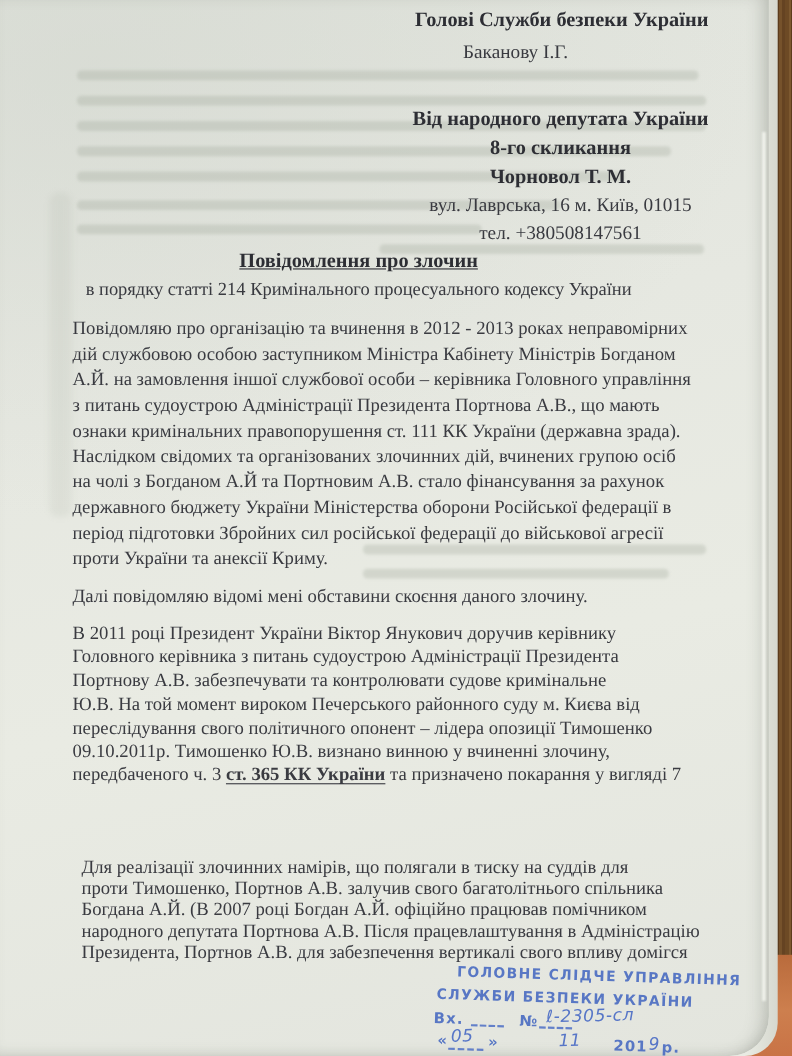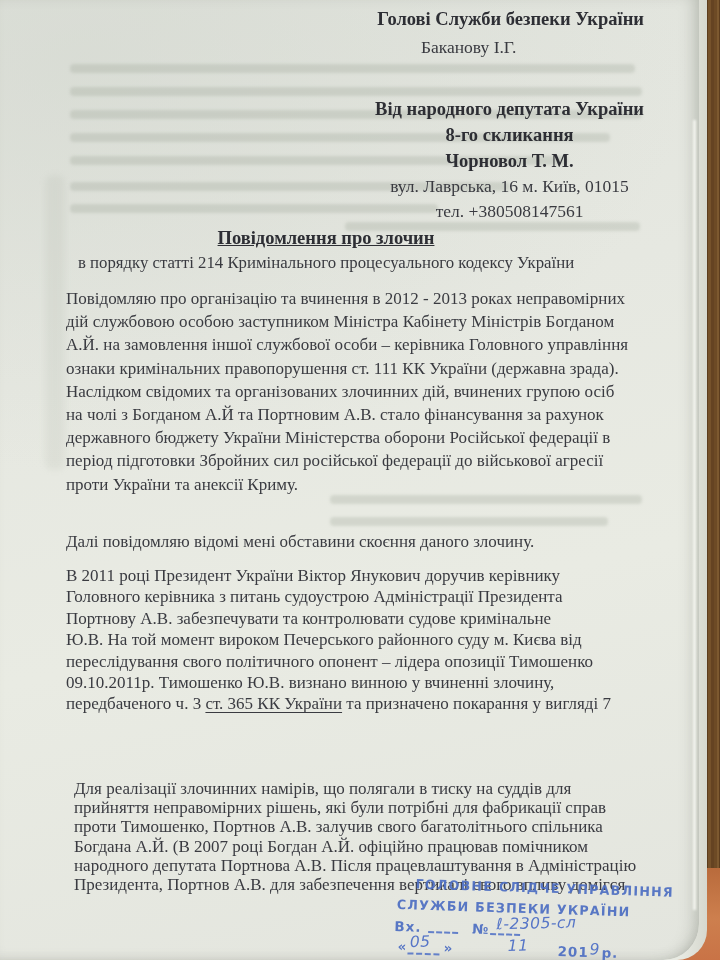--- a/index.html
+++ b/index.html
@@ -52,21 +52,21 @@
   .blk{position:absolute;}
   .addr{right:55px;text-align:center;}
   .line{white-space:nowrap;}
   .h1{font-size:18.5px;line-height:26px;}
   .h2{font-size:17.5px;line-height:25px;}
   .title-wrap{left:40px;width:572px;text-align:center;}
   .title{font-size:18.5px;text-decoration:underline;}
   .subtitle{font-size:16.8px;margin-top:4px;}
   .para{left:66px;width:585px;font-size:17px;color:#3a3b41;}
   .para .tline{white-space:nowrap;}
-  .u{text-decoration:underline;text-underline-offset:3px;}
+  .u{text-decoration:underline;text-underline-offset:3px;font-weight:bold;}
   
   .stamp{
     position:absolute;left:396px;top:872px;width:304px;height:86px;
     color:#4e6fc3;transform:rotate(1.8deg);transform-origin:left top;
     font-family:"DejaVu Sans", sans-serif;opacity:.93;
   }
   .stamp .sline{position:absolute;font-weight:bold;font-size:13px;letter-spacing:1.3px;white-space:nowrap;transform:scaleX(.97);transform-origin:left;}
   .stamp .printed{position:absolute;font-weight:bold;font-size:13.5px;letter-spacing:1px;white-space:nowrap;}
   .stamp .dash{position:absolute;border-bottom:2px dashed #5a79c8;height:10px;}
   .hw{
@@ -112,20 +112,21 @@
   <div class="blk title-wrap" style="top:228px">
     <div class="title b">Повідомлення про злочин</div>
     <div class="subtitle ink">в порядку статті 214 Кримінального процесуального кодексу України</div>
   </div>
 
   <div class="blk para" style="top:287px;line-height:23.2px">
     <div>
         <div class="tline">Повідомляю про організацію та вчинення в 2012 - 2013 роках неправомірних</div>
         <div class="tline">дій  службовою особою заступником Міністра Кабінету Міністрів Богданом</div>
         <div class="tline">А.Й. на замовлення іншої службової особи – керівника Головного управління</div>
+        <div class="tline">з питань судоустрою Адміністрації Президента Портнова А.В., що мають</div>
         <div class="tline">ознаки кримінальних правопорушення  ст.  111 КК України (державна зрада).</div>
         <div class="tline">Наслідком свідомих та організованих злочинних дій, вчинених групою осіб</div>
         <div class="tline">на чолі з Богданом А.Й та Портновим А.В. стало фінансування за рахунок</div>
         <div class="tline">державного бюджету України  Міністерства оборони Російської федерації  в</div>
         <div class="tline">період підготовки Збройних сил російської федерації до військової агресії</div>
         <div class="tline">проти України та анексії Криму.</div>
       </div>
   </div>
 
   <div class="blk para" style="top:530px;line-height:23px">
@@ -140,21 +141,20 @@
         <div class="tline">Ю.В. На той момент вироком Печерського районного суду м. Києва від</div>
         <div class="tline">переслідування свого політичного опонент – лідера опозиції Тимошенко</div>
         <div class="tline">09.10.2011р. Тимошенко Ю.В. визнано винною у вчиненні злочину,</div>
       </div>
     <div class="tline"><span>передбаченого ч. 3 </span><span class="u">ст. 365 КК України</span><span> та призначено покарання у вигляді 7</span></div>
   </div>
 
   <div class="blk para" style="top:779px;line-height:19.2px;left:74px">
     <div>
         <div class="tline">Для реалізації злочинних намірів, що полягали в тиску на  суддів для</div>
-        <div class="tline">прийняття неправомірних рішень, які були потрібні для фабрикації справ</div>
         <div class="tline">проти Тимошенко, Портнов А.В. залучив свого багатолітнього спільника</div>
         <div class="tline">Богдана А.Й. (В 2007 році Богдан А.Й. офіційно працював помічником</div>
         <div class="tline">народного депутата Портнова А.В. Після працевлаштування в Адміністрацію</div>
         <div class="tline">Президента, Портнов А.В. для забезпечення вертикалі свого впливу домігся</div>
       </div>
   </div>
 
   <div class="stamp">
     <div class="sline" style="left:20px;top:4px">ГОЛОВНЕ СЛІДЧЕ УПРАВЛІННЯ</div>
     <div class="sline" style="left:2px;top:25px">СЛУЖБИ БЕЗПЕКИ УКРАЇНИ</div>

